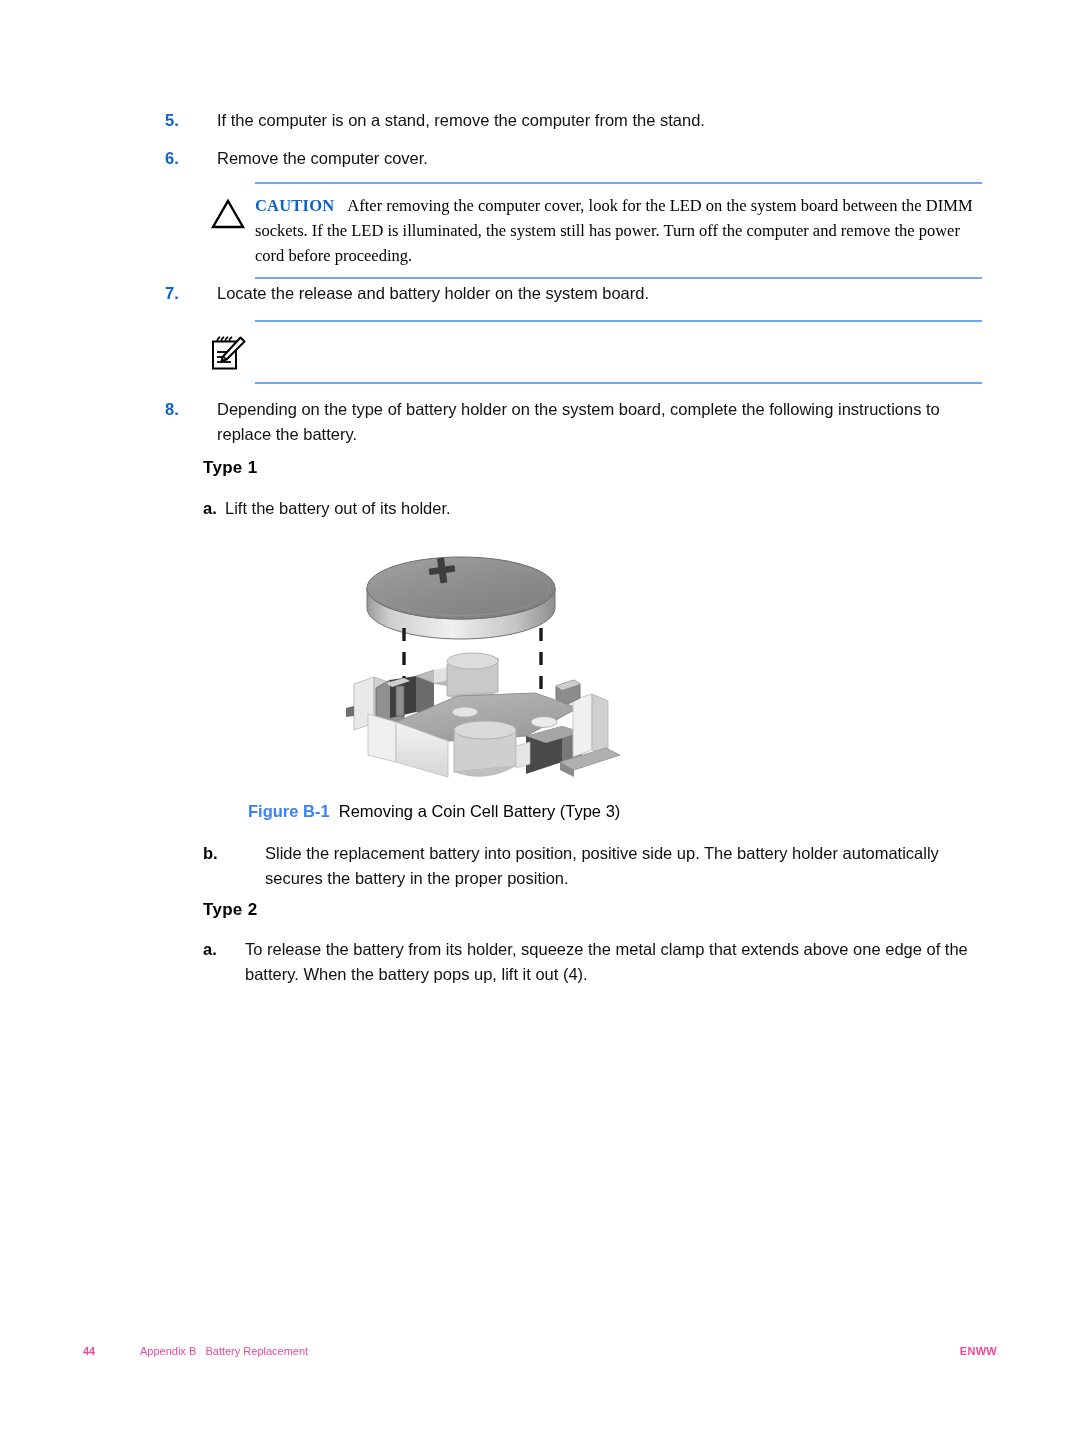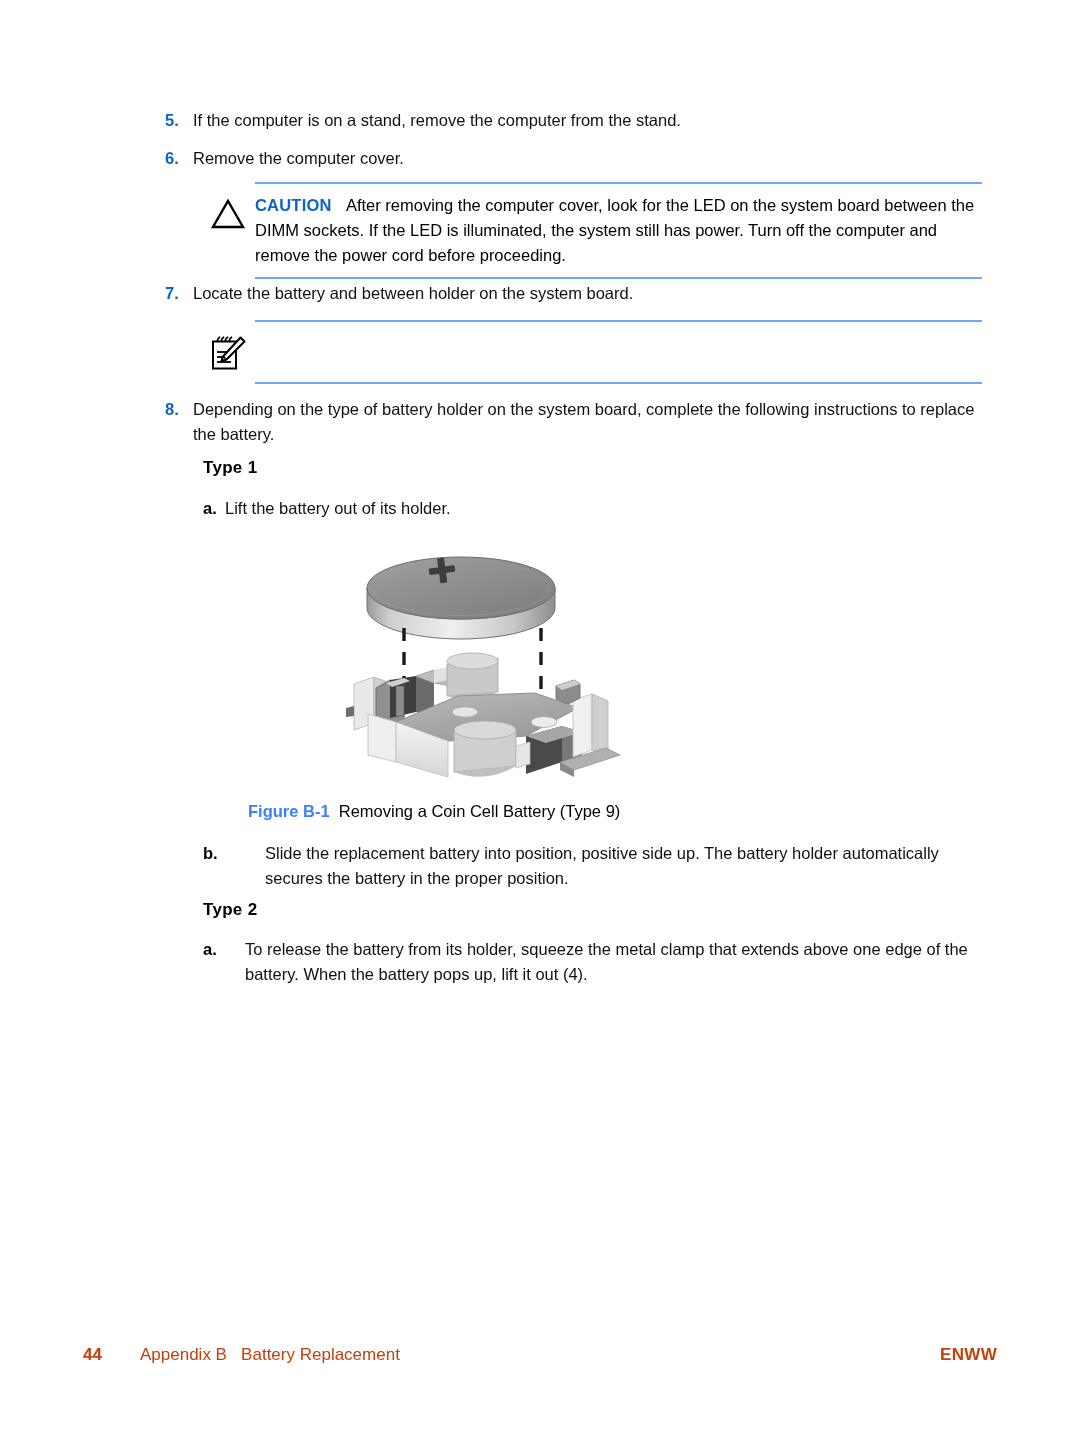--- a/index.html
+++ b/index.html
@@ -37,29 +37,30 @@
     top: 0;
     width: 32px;
     text-align: left;
     font-weight: bold;
     color: #0B63CE;
   }
   .step .num.black {
     color: #000000;
   }
   .step .body {
-    margin-left: 28px;
+    margin-left: 52px;
     display: block;
   }
 
   
   .admon {
     position: absolute;
     left: 203px;
     width: 779px;
+    font-family: Liberation Serif, serif;
   }
   .admon .rule {
     height: 2px;
     background: #6FA8F0;
     width: 100%;
     margin-left: 52px;
     width: 727px;
   }
   .admon .inner {
     position: relative;
@@ -110,22 +111,22 @@
     content: "\00a0\00a0";
   }
 
   
   .footer {
     position: absolute;
     left: 83px;
     right: 83px;
     top: 1345px;
     height: 24px;
-    font-size: 17px;
-    color: #c2410c;
+    font-size: 11px;
+    color: #ec4899;
   }
   .footer .pg {
     position: absolute;
     left: 0;
     top: 0;
     font-weight: bold;
   }
   .footer .cr {
     position: absolute;
     left: 57px;
@@ -175,21 +176,21 @@
       </span>
       <div class="txt">
         <span class="kw">CAUTION</span><span>After removing the computer cover, look for the LED on the system board between the DIMM sockets. If the LED is illuminated, the system still has power. Turn off the computer and remove the power cord before proceeding.</span>
       </div>
     </div>
     <div class="rule"></div>
   </div>
 
   <div class="step" style="left:165px; top:281px; width:820px;">
     <span class="num">7.</span>
-    <span class="body">Locate the battery and between holder on the system board.</span>
+    <span class="body">Locate the release and battery holder on the system board.</span>
   </div>
 
   <div class="admon" style="top:320px;">
     <div class="rule"></div>
     <div class="inner">
       <span class="icon">
         <svg width="42" height="42" viewBox="0 0 42 42" aria-hidden="true">
 
           <rect x="6" y="9.5" width="23" height="27" fill="none" stroke="#000" stroke-width="2"></rect>
 
@@ -303,21 +304,21 @@
 
       <path d="M230 226 L276 212 L290 219 L244 234 Z" fill="#b0b0b0" stroke="#909090" stroke-width=".8"></path>
       <path d="M230 226 L244 234 L244 241 L230 234 Z" fill="#8a8a8a"></path>
 
       <path d="M118 205 L196 200 L196 238 L118 241 Z" fill="#dcdcdc" stroke="#bbbbbb" stroke-width=".8" opacity=".0"></path>
       <path d="M186 210 L200 206 L200 228 L186 232 Z" fill="#e6e6e6" stroke="#bdbdbd" stroke-width=".7"></path>
     </svg>
   </div>
 
   <div class="figcap" style="left:248px; top:799px;">
-    <span class="lbl">Figure B-1</span><span>Removing a Coin Cell Battery (Type 9)</span>
+    <span class="lbl">Figure B-1</span><span>Removing a Coin Cell Battery (Type 3)</span>
   </div>
 
   <div class="step" style="left:203px; top:841px; width:785px;">
     <span class="num black">b.</span>
     <span class="body" style="margin-left:62px;">Slide the replacement battery into position, positive side up. The battery holder automatically secures the battery in the proper position.</span>
   </div>
 
   <div class="subhead" style="left:203px; top:900px;">Type 2</div>
 
   <div class="step" style="left:203px; top:937px; width:785px;">

